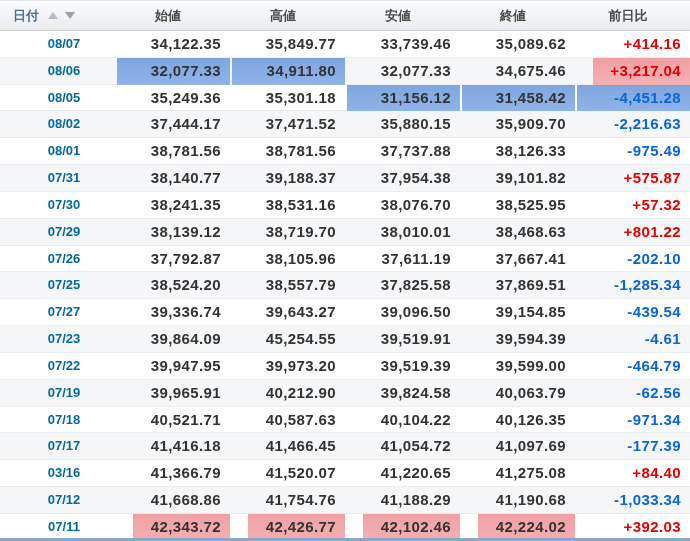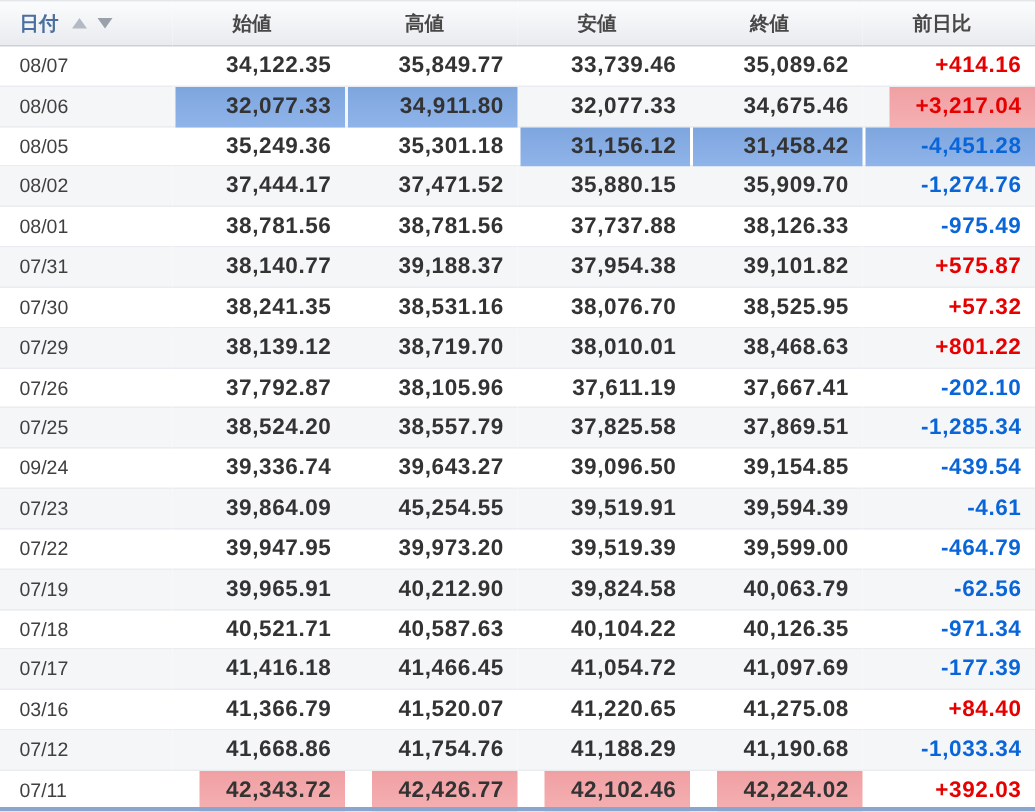--- a/index.html
+++ b/index.html
@@ -42,22 +42,22 @@
     padding: 0; height: 26.84px;
     box-shadow: inset 0 -1px 0 #eaecef;
     font-size: 15px; font-weight: bold; color: #333333;
     text-align: right; white-space: nowrap;
   }
   .c {
     height: 26.84px; line-height: 26.84px; box-sizing: border-box;
     padding-right: 9px; letter-spacing: 0.4px;
   }
   .c.date {
-    text-align: left; padding: 0 0 0 13px;
-    font-size: 13px; font-weight: normal; color: #404040; letter-spacing: 0;
+    text-align: center; padding: 0 0 0 13px;
+    font-size: 13px; font-weight: bold; color: #0369a1; letter-spacing: 0;
   }
   .c.hl-min { background: linear-gradient(#7ea6de, #8fb4ea); margin-left: 2px; }
   .c.hl-max { background: linear-gradient(#f0a0a3, #f5b0b2); margin-left: 18px; }
   .c.pos { color: #e60000; }
   .c.neg { color: #0a66d8; }
 
   .bottom-line {
     position: absolute; left: 0; bottom: 0; width: 690px; height: 3px;
     background: #8aa6cf;
   }
@@ -157,21 +157,21 @@
         <td>
           <div class="c high">37,471.52</div>
         </td>
         <td>
           <div class="c low">35,880.15</div>
         </td>
         <td>
           <div class="c close">35,909.70</div>
         </td>
         <td>
-          <div class="c change neg">-1,274.76</div>
+          <div class="c change neg">-2,216.63</div>
         </td>
       </tr>
       <tr>
         <td>
           <div class="c date">08/01</div>
         </td>
         <td>
           <div class="c open">38,781.56</div>
         </td>
         <td>
@@ -282,21 +282,21 @@
         </td>
         <td>
           <div class="c close">37,869.51</div>
         </td>
         <td>
           <div class="c change neg">-1,285.34</div>
         </td>
       </tr>
       <tr>
         <td>
-          <div class="c date">09/24</div>
+          <div class="c date">07/27</div>
         </td>
         <td>
           <div class="c open">39,336.74</div>
         </td>
         <td>
           <div class="c high">39,643.27</div>
         </td>
         <td>
           <div class="c low">39,096.50</div>
         </td>

